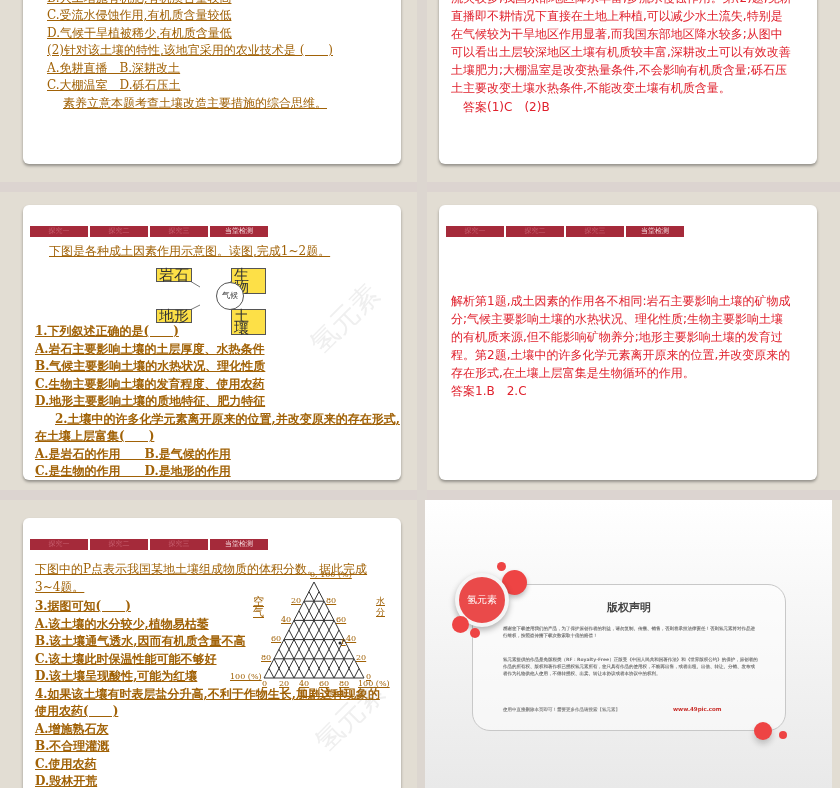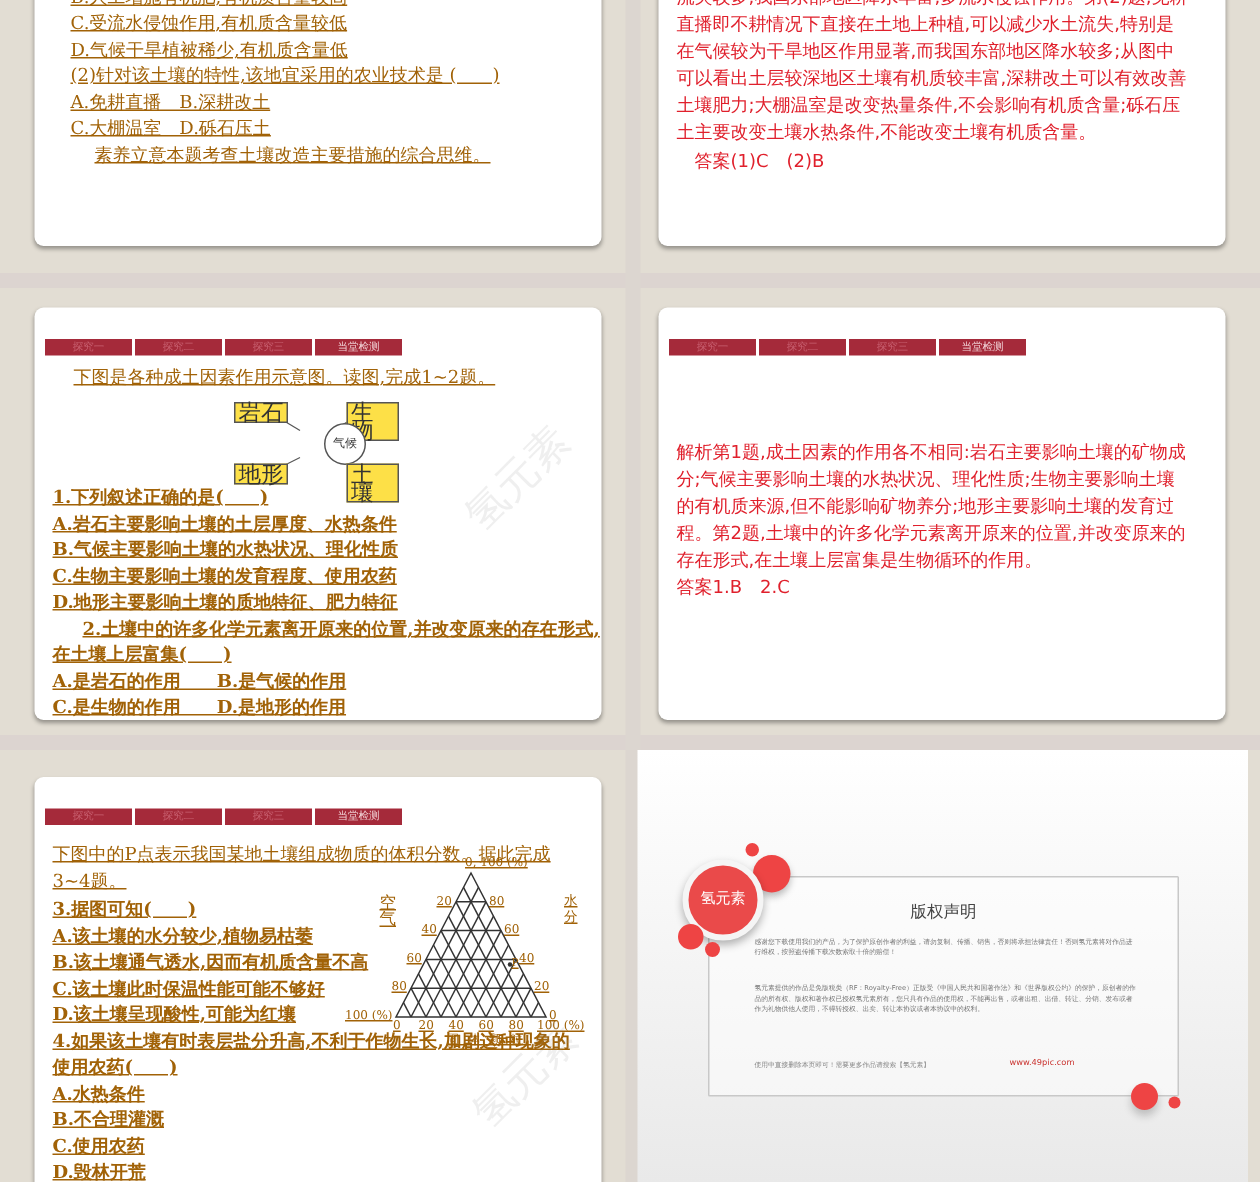--- a/index.html
+++ b/index.html
@@ -32,21 +32,21 @@
   
   .dbox { position:absolute; border:1px solid #555; font-size:15px; padding:0 2px; line-height:12px; background:#fde047; color:#333;}
   .dcircle { position:absolute; width:26px; height:26px; border:1px solid #555; border-radius:50%; font-size:8px; line-height:26px; text-align:center; color:#333; background:#fff;}
   
   .copy-slide {
     position:absolute; left:425px; top:500px; width:407px; height:288px;
     background:linear-gradient(#ffffff, #e9e9e9);
   }
   .copy-card {
     position:absolute; left:47px; top:84px; width:312px; height:145px;
-    border:1px solid #c8c8c8; border-radius:1px; background:rgba(255,255,255,0.5);
+    border:1px solid #c8c8c8; border-radius:18px; background:rgba(255,255,255,0.5);font-weight:bold;
   }
   .dot { position:absolute; border-radius:50%; background:#ee4444; }
   .copy-badge {
     position:absolute; left:30px; top:73px; width:46px; height:46px; border-radius:50%;
     background:#ea4a4a; border:4px solid #f5f5f5; box-shadow:0 3px 6px rgba(0,0,0,0.3);
     color:#fff; font-family:"DejaVu Sans", sans-serif; font-size:10px; line-height:46px; text-align:center;
   }
   .copy-title { position:absolute; left:0; width:100%; top:15px; text-align:center; font-family:"DejaVu Sans", sans-serif; font-size:11px; color:#444; }
   .copy-p { position:absolute; left:30px; width:255px; font-family:"DejaVu Sans", sans-serif; font-size:4.5px; line-height:7px; color:#777; }
   .copy-foot { position:absolute; left:30px; top:122px; font-family:"DejaVu Sans", sans-serif; font-size:4.5px; color:#888; }
@@ -195,21 +195,21 @@
     <div class="q" style="left:113px; top:62px; font-size:7px; line-height:9px;">P</div>
   </div>
 
   <div class="q bold" style="left:12px; top:80px;">3.据图可知(　　)</div>
   <div class="q bold" style="left:12px; top:98px;">A.该土壤的水分较少,植物易枯萎</div>
   <div class="q bold" style="left:12px; top:115px;">B.该土壤通气透水,因而有机质含量不高</div>
   <div class="q bold" style="left:12px; top:133px;">C.该土壤此时保温性能可能不够好</div>
   <div class="q bold" style="left:12px; top:150px;">D.该土壤呈现酸性,可能为红壤</div>
   <div class="q bold" style="left:12px; top:168px;">4.如果该土壤有时表层盐分升高,不利于作物生长,加剧这种现象的</div>
   <div class="q bold" style="left:12px; top:185px;">使用农药(　　)</div>
-  <div class="q bold" style="left:12px; top:203px;">A.水热条件</div>
+  <div class="q bold" style="left:12px; top:203px;">A.增施熟石灰</div>
   <div class="q bold" style="left:12px; top:220px;">B.不合理灌溉</div>
   <div class="q bold" style="left:12px; top:238px;">C.使用农药</div>
   <div class="q bold" style="left:12px; top:255px;">D.毁林开荒</div>
   <div class="watermark" style="left:285px; top:180px;">氢元素</div>
 </div>
 
 <div class="copy-slide">
   <div class="copy-card">
     <div class="copy-title">版权声明</div>
     <div class="copy-p" style="top:40px;">感谢您下载使用我们的产品，为了保护原创作者的利益，请勿复制、传播、销售，否则将承担法律责任！否则氢元素将对作品进行维权，按照盗传播下载次数索取十倍的赔偿！</div>

